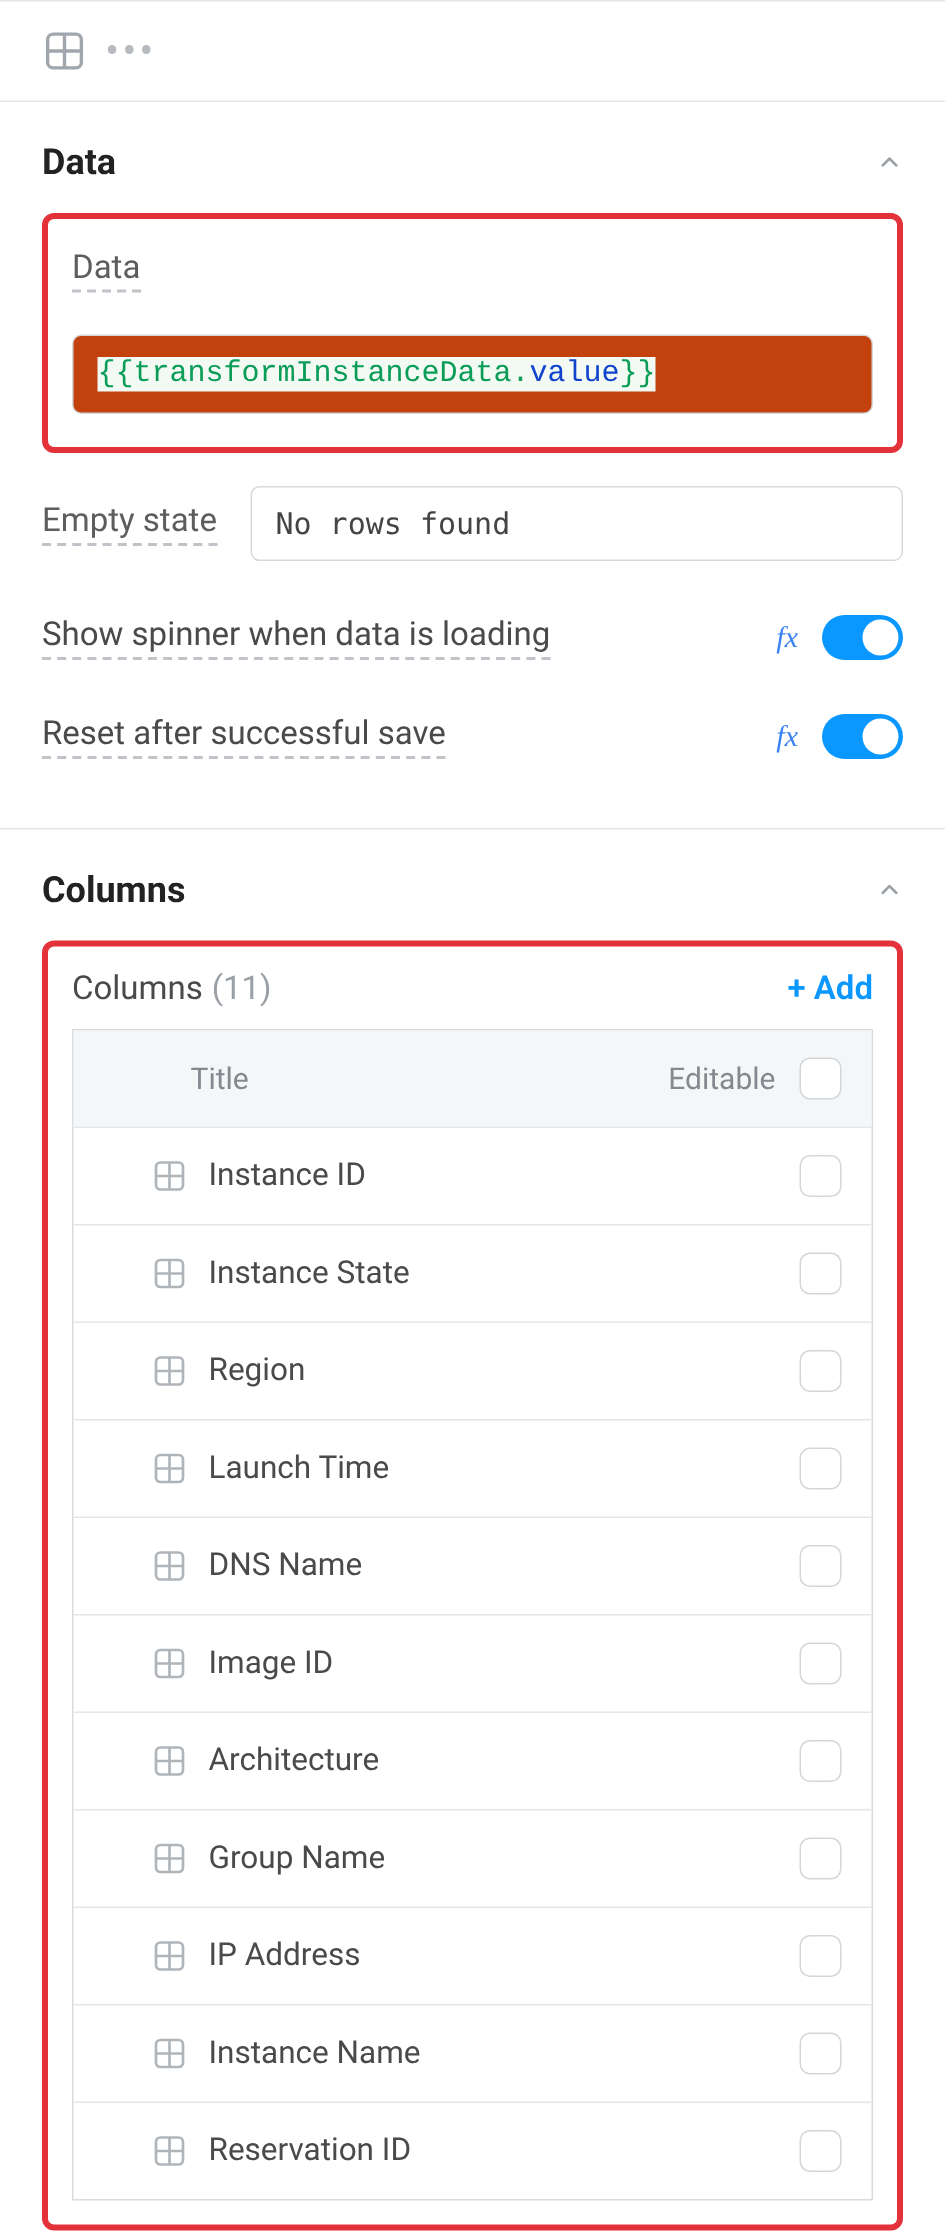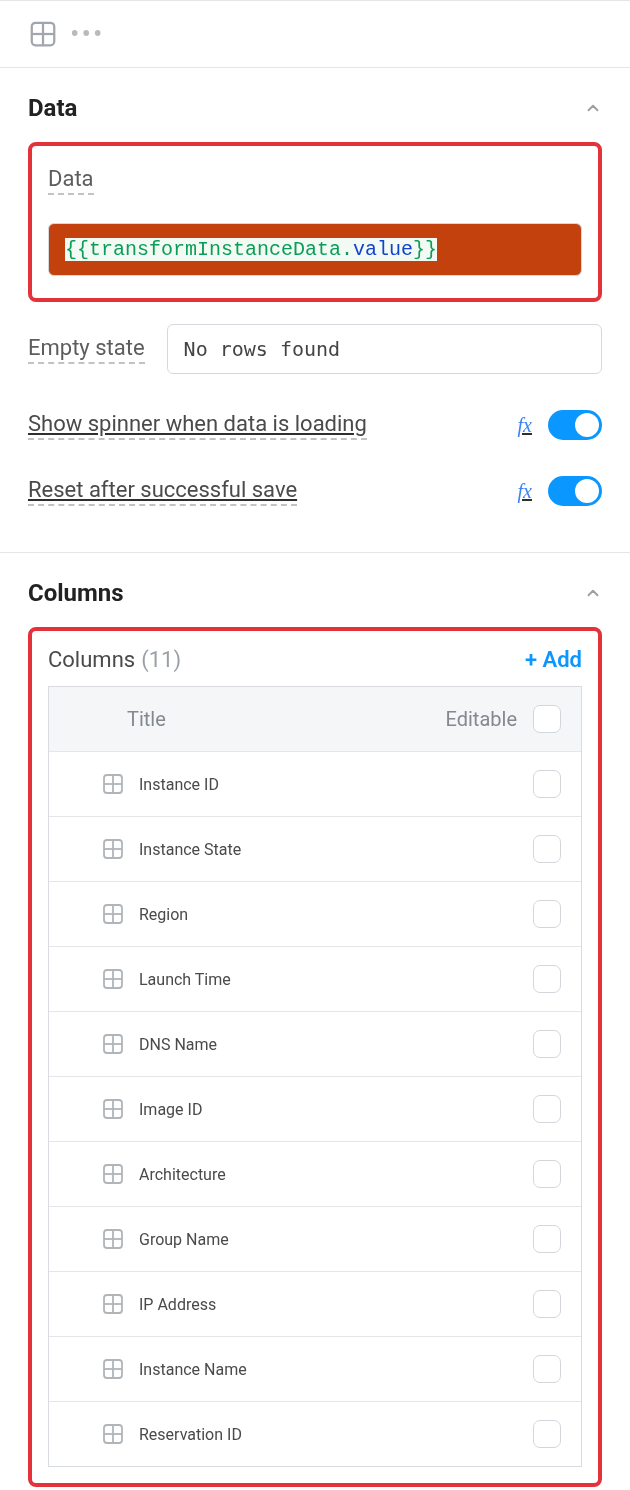--- a/index.html
+++ b/index.html
@@ -104,21 +104,20 @@
   padding: 12px 16px;
   font-family: "SFMono-Regular", Consolas, monospace;
   font-size: 20px;
   color: #444;
 }
 
 .toggle-row {
   display: flex;
   align-items: center;
   padding: 18px 0;
-  text-decoration: underline;
 }
 .toggle-label {
   font-size: 22px;
   color: #4a4a4a;
   border-bottom: 2px dashed #c0c4c9;
   padding-bottom: 2px;
   flex: 0 0 auto;
 }
 .fx {
   font-style: italic;
@@ -188,21 +187,21 @@
   border-radius: 7px;
   background: #fff;
   cursor: pointer;
   flex-shrink: 0;
 }
 .cols-row {
   display: flex;
   align-items: center;
   padding: 18px 20px;
   border-top: 1px solid #e4e6e9;
-  font-size: 16px;
+  font-size: 21px;
   color: #4a4a4a;
 }
 .grip {
   width: 32px;
   flex-shrink: 0;
 }
 .row-icon {
   width: 24px; height: 24px;
   color: #b0b5ba;
   margin-right: 14px;

